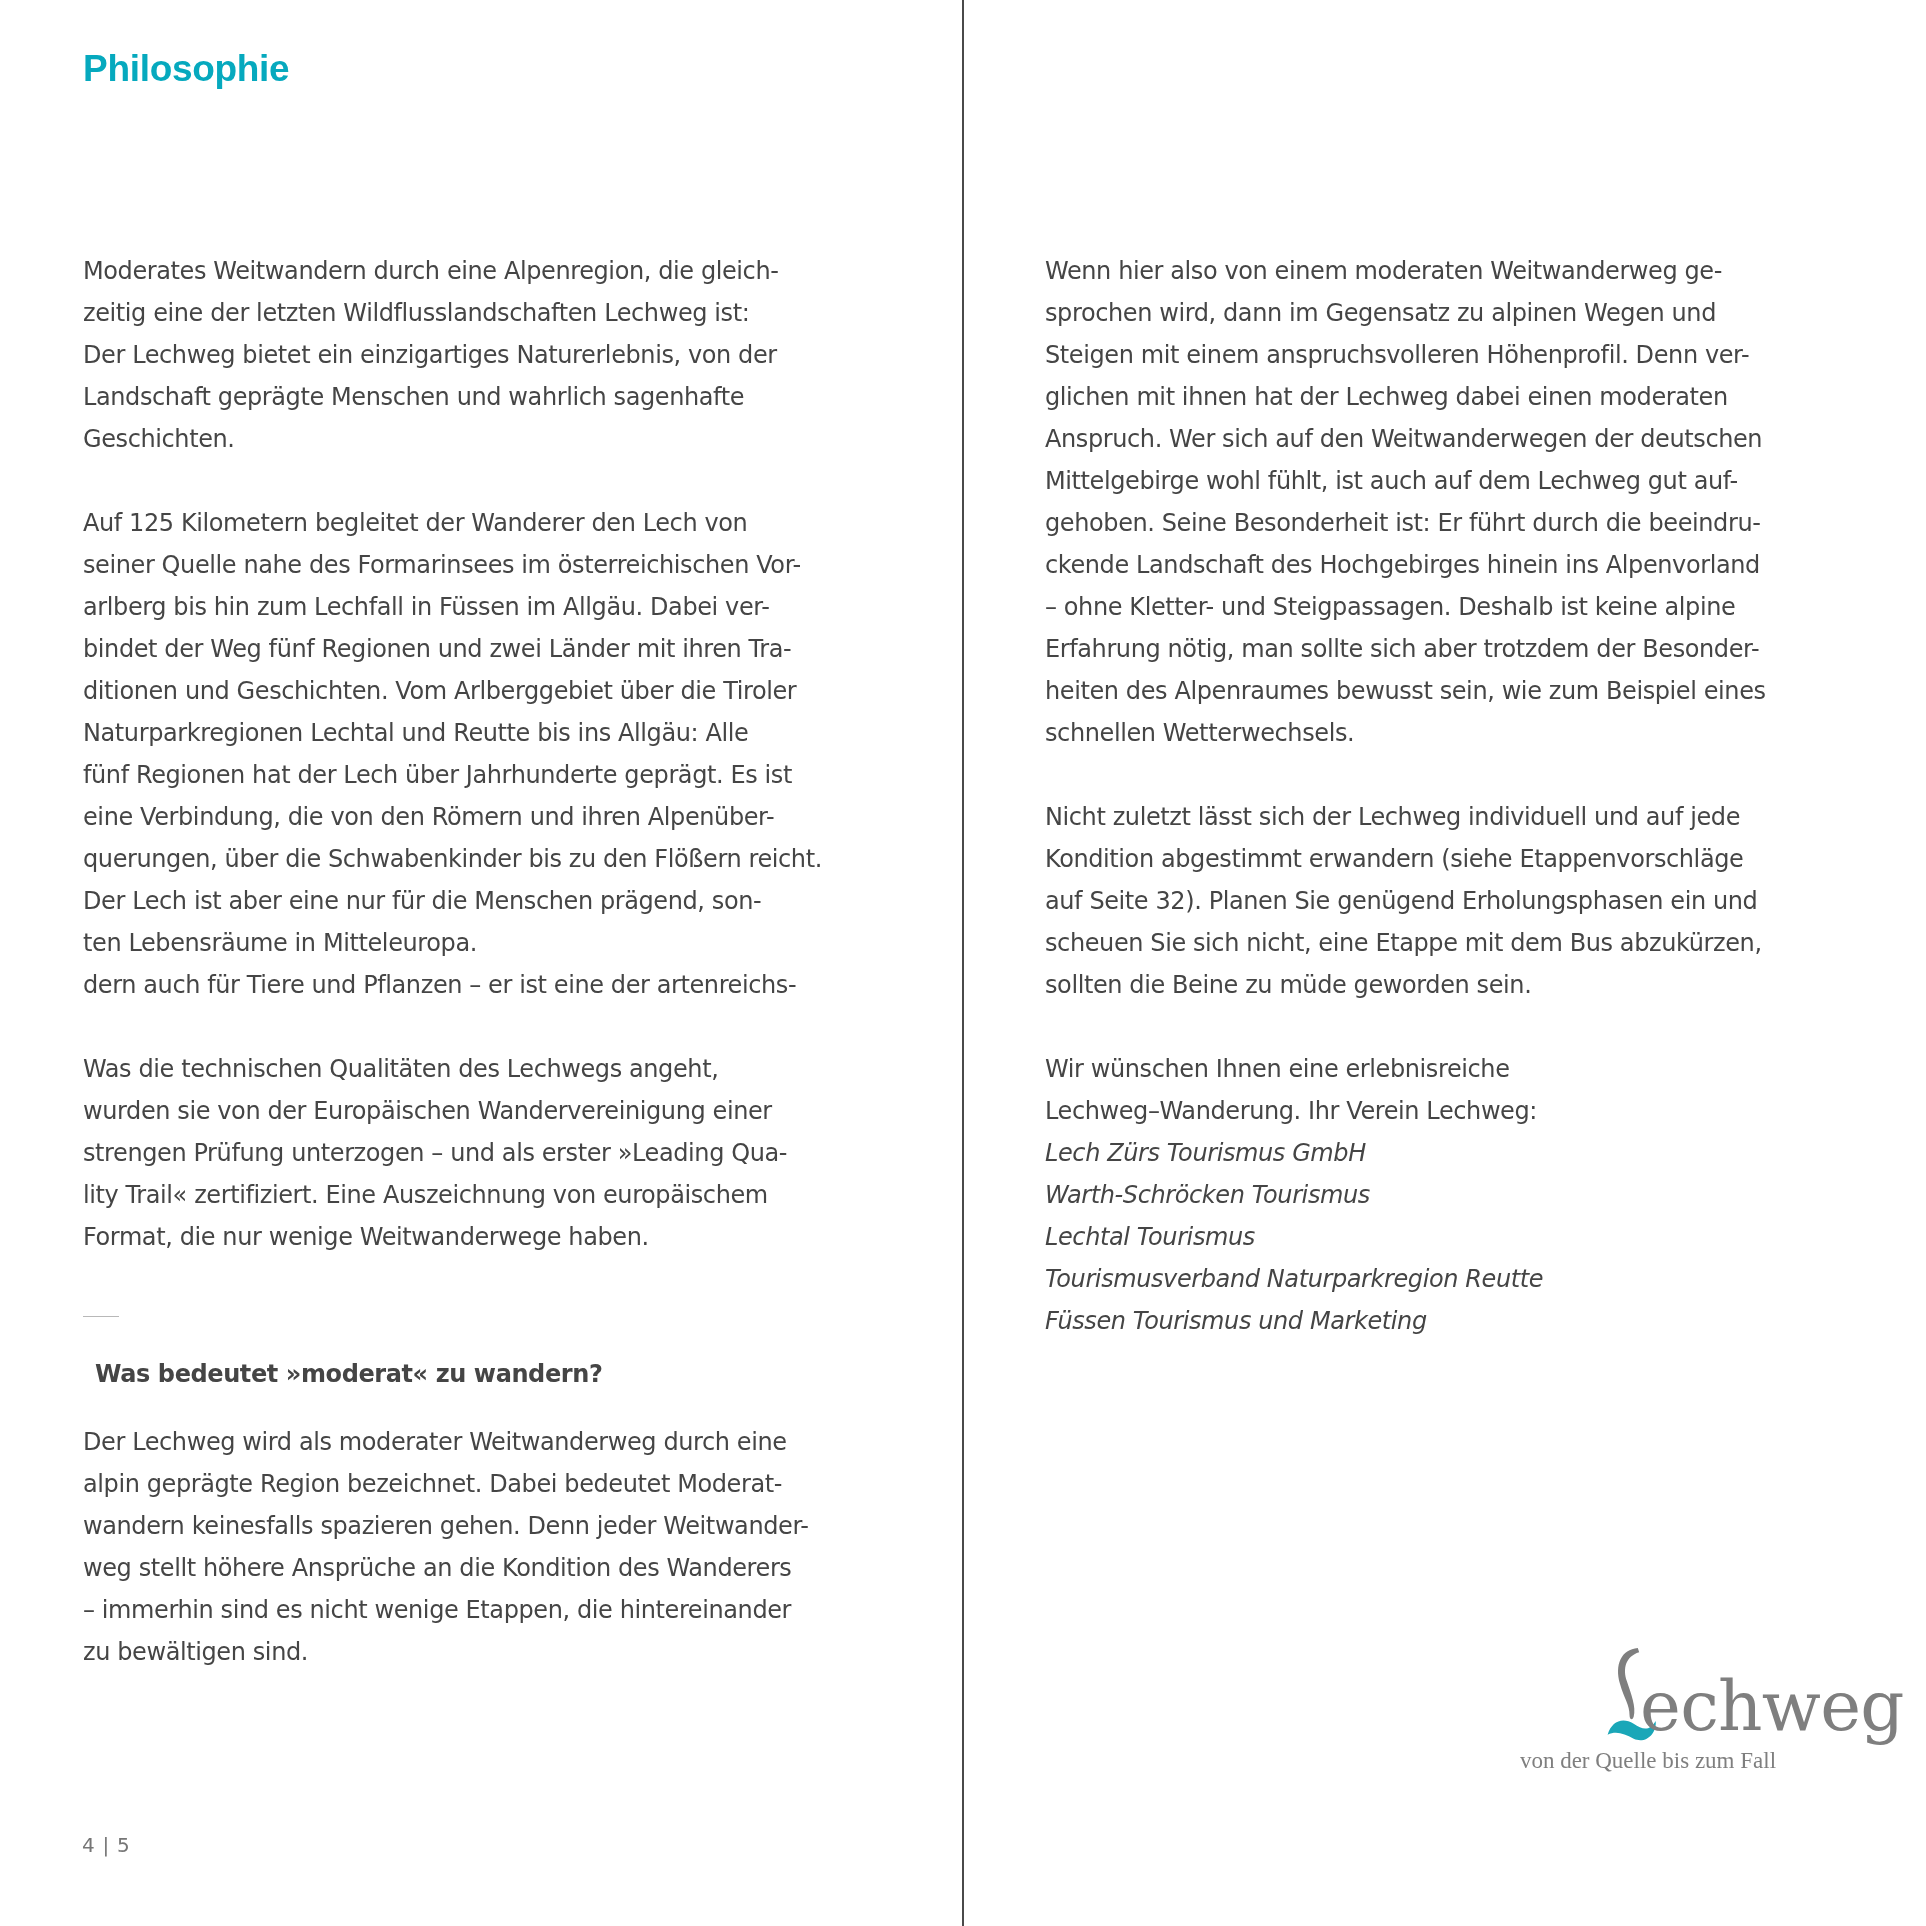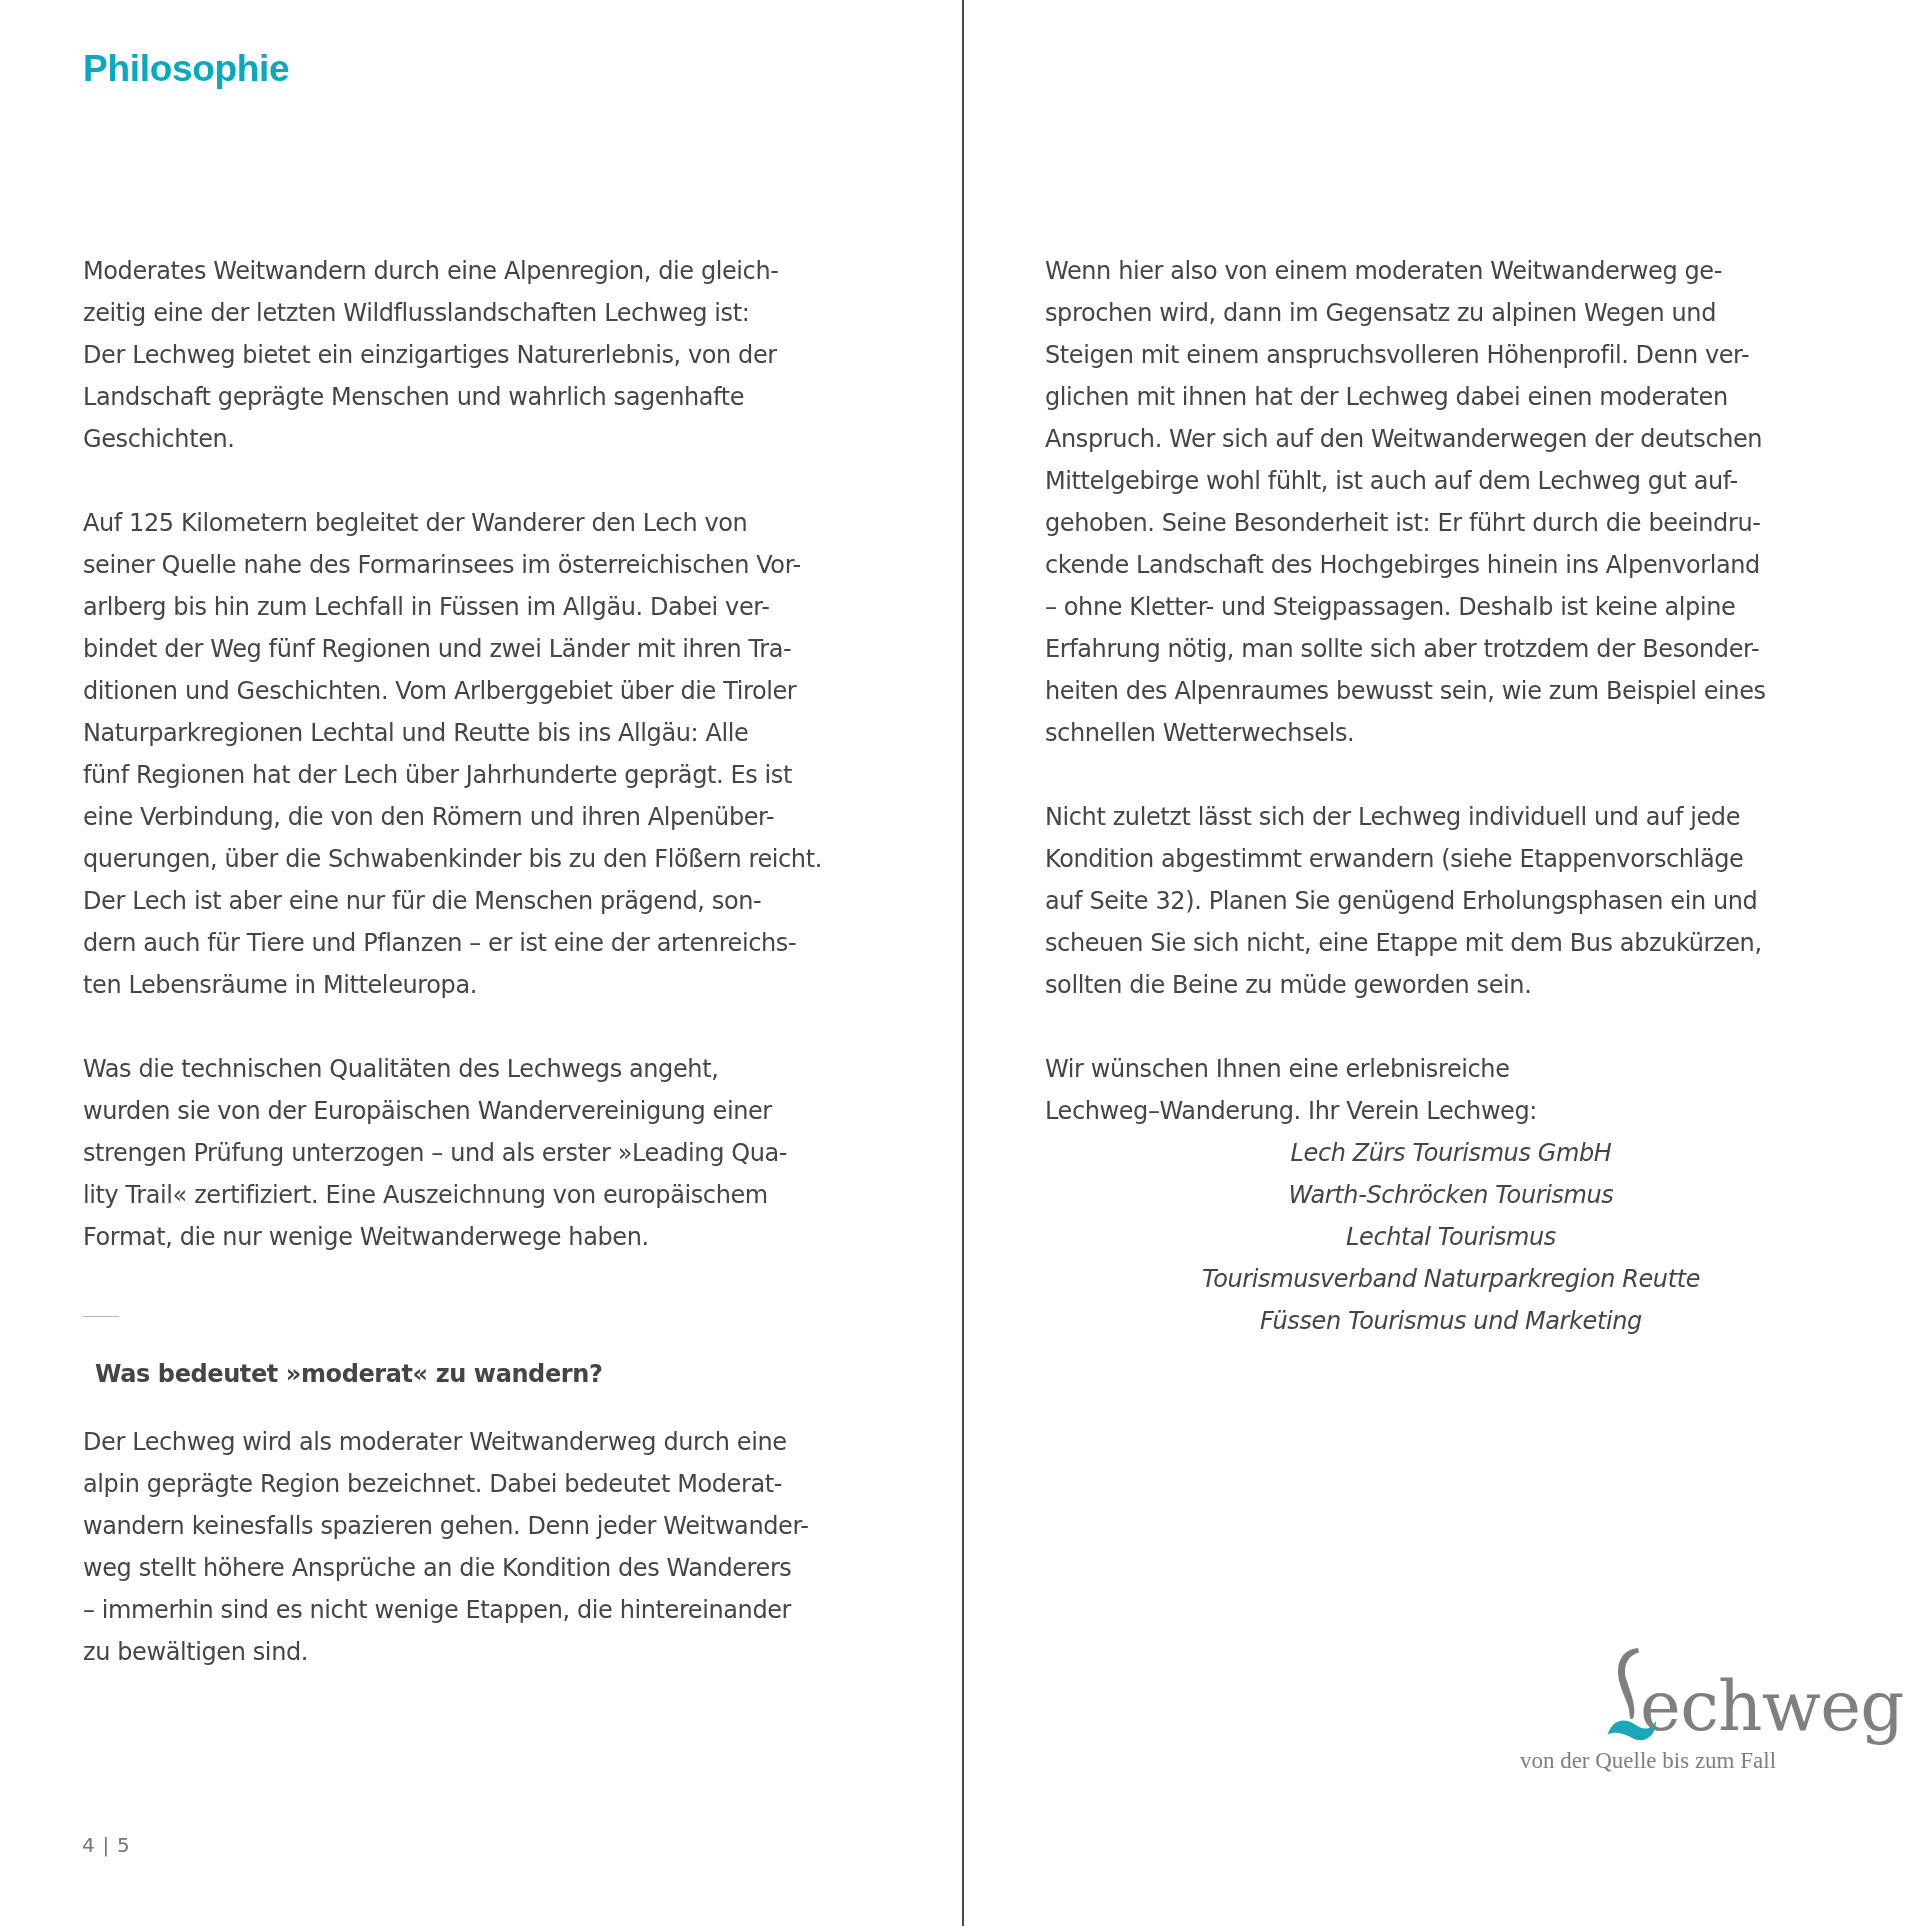--- a/index.html
+++ b/index.html
@@ -15,21 +15,21 @@
     }
     .col {
       position: absolute; top: 250px; width: 812px;
       font-family: "DejaVu Sans", sans-serif; font-size: 24px; line-height: 42px;
       color: #454545; letter-spacing: -0.4px;
     }
     .col.left { left: 83px; }
     .col.right { left: 1045px; }
     .para { margin: 0 0 42px 0; }
     .line { display: block; white-space: nowrap; }
-    .italic .line { font-style: italic; text-align: center; }
+    .italic .line { font-style: italic; }
     .para.tight { margin-bottom: 0; }
     .short-rule {
       position: absolute; left: 83px; top: 1316px; width: 36px; height: 1.4px; background: #b8b8b8;
     }
     .sub-heading {
       position: absolute; left: 83px; top: 1347px; margin: 12px;
       font-family: "DejaVu Sans", sans-serif; font-weight: bold;
       font-size: 24px; line-height: 30px; color: #454545; letter-spacing: -0.4px;
     }
     .col.left-bottom { left: 83px; top: 1421px; }
@@ -71,22 +71,22 @@
     <span class="line">Auf 125 Kilometern begleitet der Wanderer den Lech von</span>
     <span class="line">seiner Quelle nahe des Formarinsees im österreichischen Vor-</span>
     <span class="line">arlberg bis hin zum Lechfall in Füssen im Allgäu. Dabei ver-</span>
     <span class="line">bindet der Weg fünf Regionen und zwei Länder mit ihren Tra-</span>
     <span class="line">ditionen und Geschichten. Vom Arlberggebiet über die Tiroler</span>
     <span class="line">Naturparkregionen Lechtal und Reutte bis ins Allgäu: Alle</span>
     <span class="line">fünf Regionen hat der Lech über Jahrhunderte geprägt. Es ist</span>
     <span class="line">eine Verbindung, die von den Römern und ihren Alpenüber-</span>
     <span class="line">querungen, über die Schwabenkinder bis zu den Flößern reicht.</span>
     <span class="line">Der Lech ist aber eine nur für die Menschen prägend, son-</span>
+    <span class="line">ten Lebensräume in Mitteleuropa.</span>
     <span class="line">dern auch für Tiere und Pflanzen – er ist eine der artenreichs-</span>
-    <span class="line">ten Lebensräume in Mitteleuropa.</span>
   </p>
   <p class="para tight">
     <span class="line">Was die technischen Qualitäten des Lechwegs angeht,</span>
     <span class="line">wurden sie von der Europäischen Wandervereinigung einer</span>
     <span class="line">strengen Prüfung unterzogen – und als erster »Leading Qua-</span>
     <span class="line">lity Trail« zertifiziert. Eine Auszeichnung von europäischem</span>
     <span class="line">Format, die nur wenige Weitwanderwege haben.</span>
   </p>
 </div>
 

